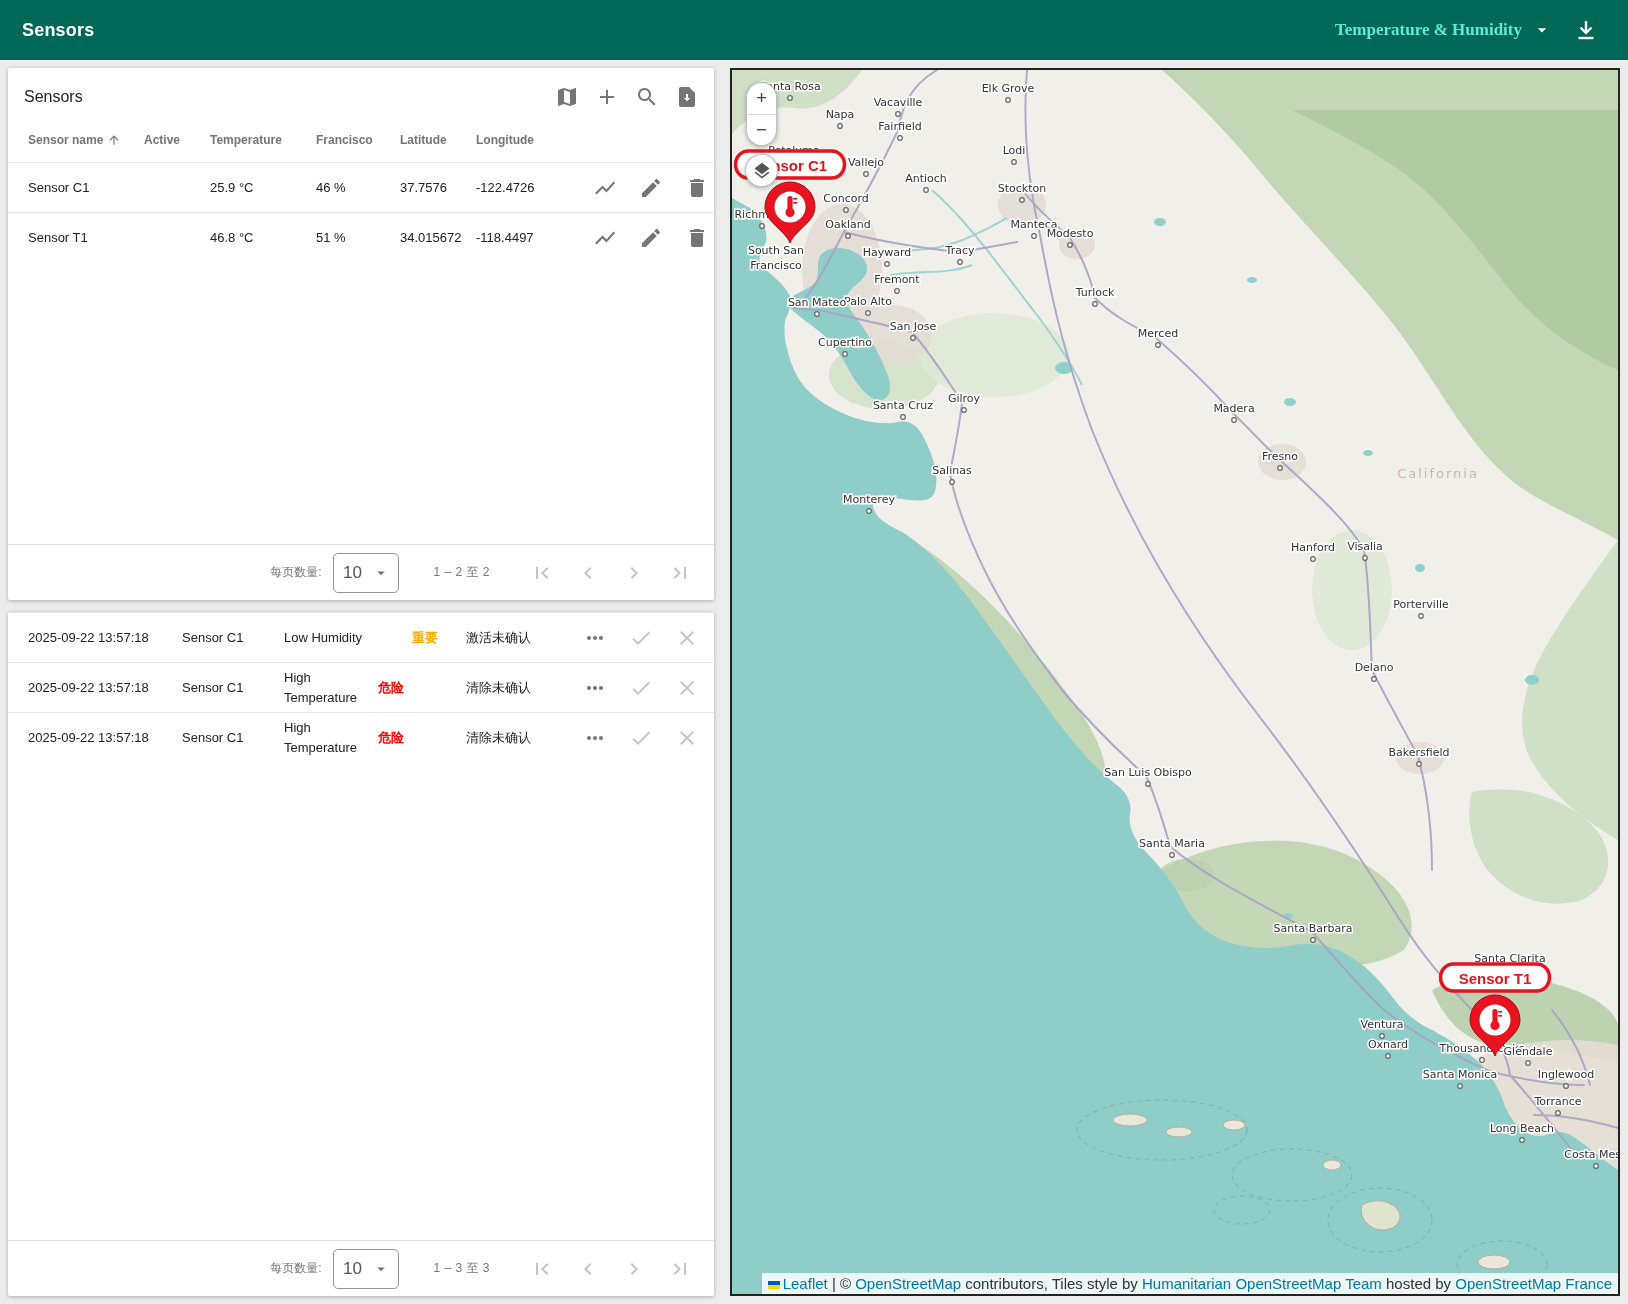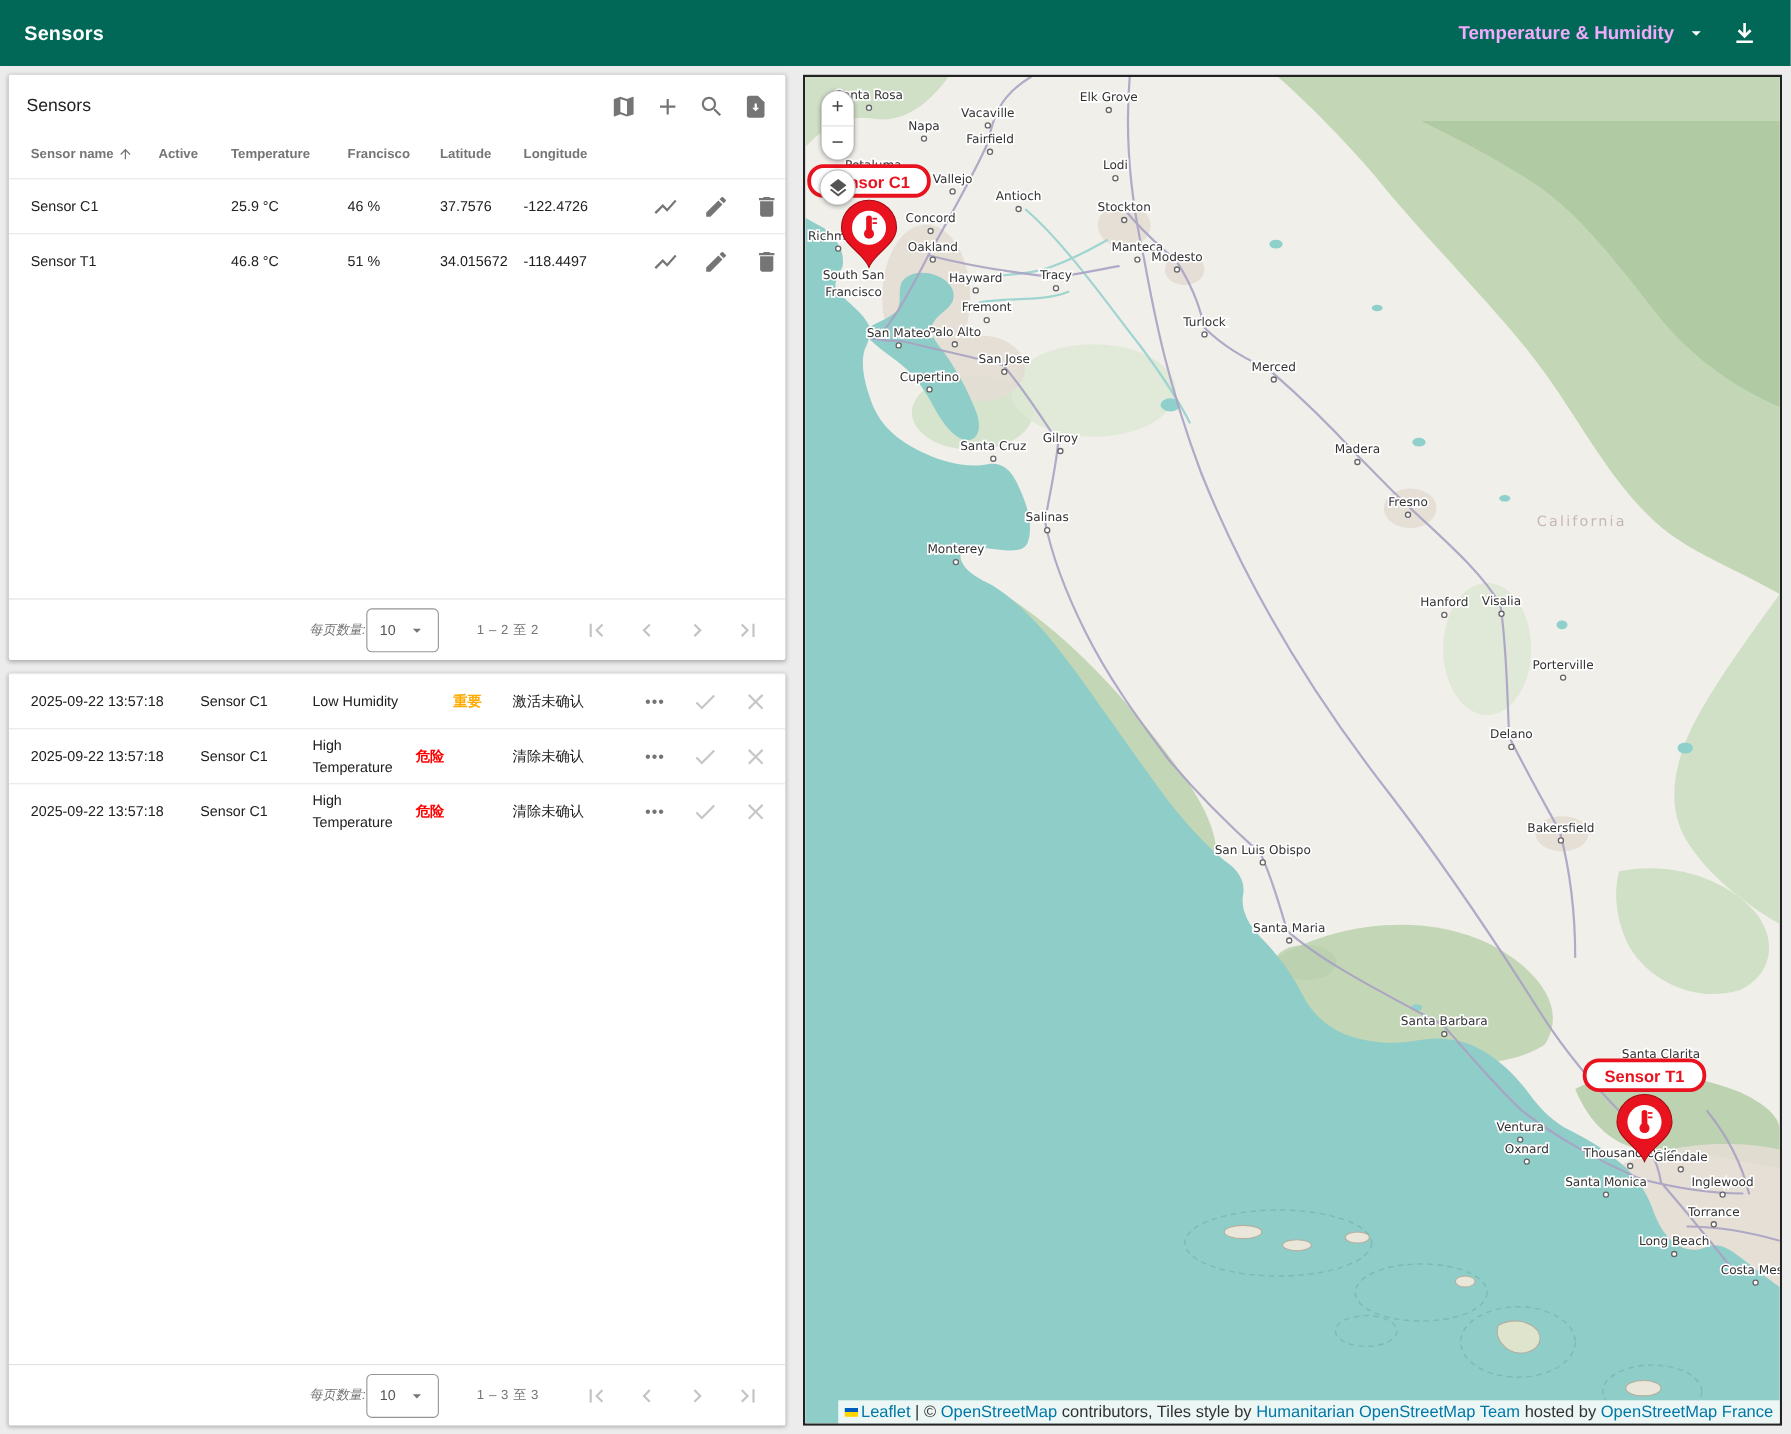--- a/index.html
+++ b/index.html
@@ -4,21 +4,21 @@
 <style>
   * { margin:0; padding:0; box-sizing:border-box; }
   html,body { width:1628px; height:1304px; overflow:hidden; background:#ececec;
               font-family:"Liberation Sans", sans-serif; }
   
   .appbar { height:60px; background:#016858; display:flex; align-items:center;
             padding:0 22px; color:#fff; }
   .appbar .title { font-size:18px; font-weight:bold; letter-spacing:.2px; }
   .appbar .spacer { flex:1; }
   .state-btn { display:flex; align-items:center; gap:10px; background:none; border:none;
-               color:#f0abfc; font-size:17px; font-weight:bold; font-family:Liberation Sans, sans-serif; cursor:pointer; }
+               color:#5eead4; font-size:17px; font-weight:bold; font-family:Liberation Serif, serif; cursor:pointer; }
   .iconbtn { background:none; border:none; cursor:pointer; display:flex; align-items:center;
              justify-content:center; width:40px; height:40px; border-radius:50%; }
   .appbar .iconbtn { margin-left:14px; }
   svg.ic { width:24px; height:24px; }
   
   .main { display:flex; gap:16px; padding:8px; height:1244px; }
   .leftcol { width:706px; display:flex; flex-direction:column; gap:12px; }
   .card { background:#fff; border-radius:2px; box-shadow:0 1px 4px rgba(0,0,0,.28);
           display:flex; flex-direction:column; overflow:hidden; }
   .card.sensors { height:532px; }
@@ -39,24 +39,24 @@
   .cell-type { line-height:20px; padding-right:12px; }
   .dot { width:15px; height:15px; border-radius:50%; background:#f50000; margin-left:2px; }
   .sev { font-weight:bold; }
   .rowactions { display:flex; justify-content:flex-end; align-items:center; gap:8px; padding-right:12px; }
   .rowactions .iconbtn { width:38px; height:38px; color:#757575; }
   .rowactions .iconbtn.dim { color:#c6c6c6; }
   .tspacer { flex:1; }
   
   .card-foot { border-top:1px solid #e0e0e0; height:56px; display:flex; align-items:center;
                justify-content:flex-end; padding-right:14px; color:#757575; font-size:12px; }
-  .pp-label { margin-right:1px;font-style:italic; }
+  .pp-label { margin-right:12px; }
   .pp-select { width:66px; height:40px; border:1px solid #949494; border-radius:5px;
                display:flex; align-items:center; justify-content:center; gap:10px;
-               font-size:13px; color:#555; background:#fff; cursor:pointer; }
+               font-size:17px; color:#555; background:#fff; cursor:pointer; }
   .pp-range { margin:0 26px 0 34px; letter-spacing:.5px; }
   .pager { display:flex; align-items:center; }
   .pager .iconbtn { color:#c4c4c4; width:40px; height:40px; margin-left:6px; }
   
   .map-card { position:relative; flex:1; border:2px solid #222; background:#f1efe9; overflow:hidden; }
   .map-card svg.geo { position:absolute; inset:0; }
   .zoomctl { position:absolute; left:14px; top:12px; width:31px; height:64px; background:#fff;
              border:1px solid rgba(0,0,0,.25); border-radius:16px; box-shadow:0 1px 4px rgba(0,0,0,.3);
              display:flex; flex-direction:column; z-index:5; }
   .zoomctl button { flex:1; border:none; background:none; font-size:19px; color:#444; cursor:pointer;

